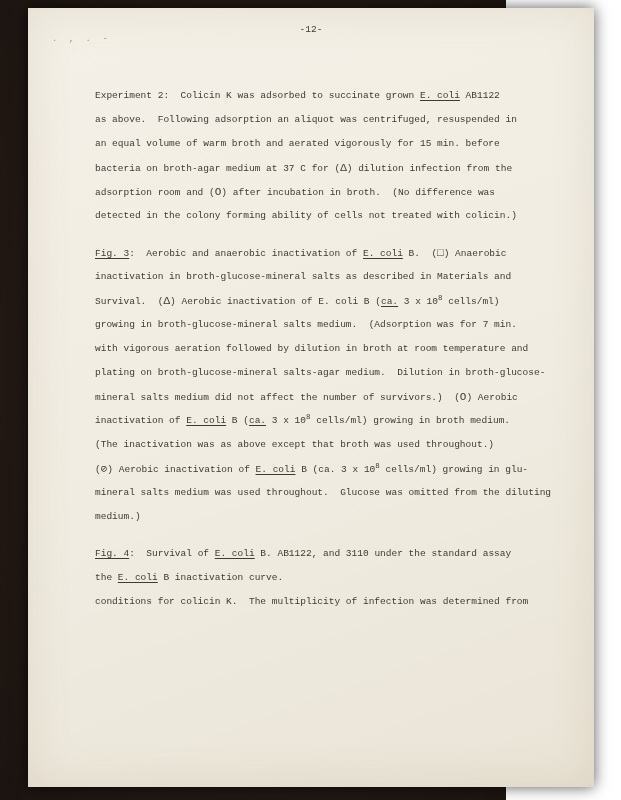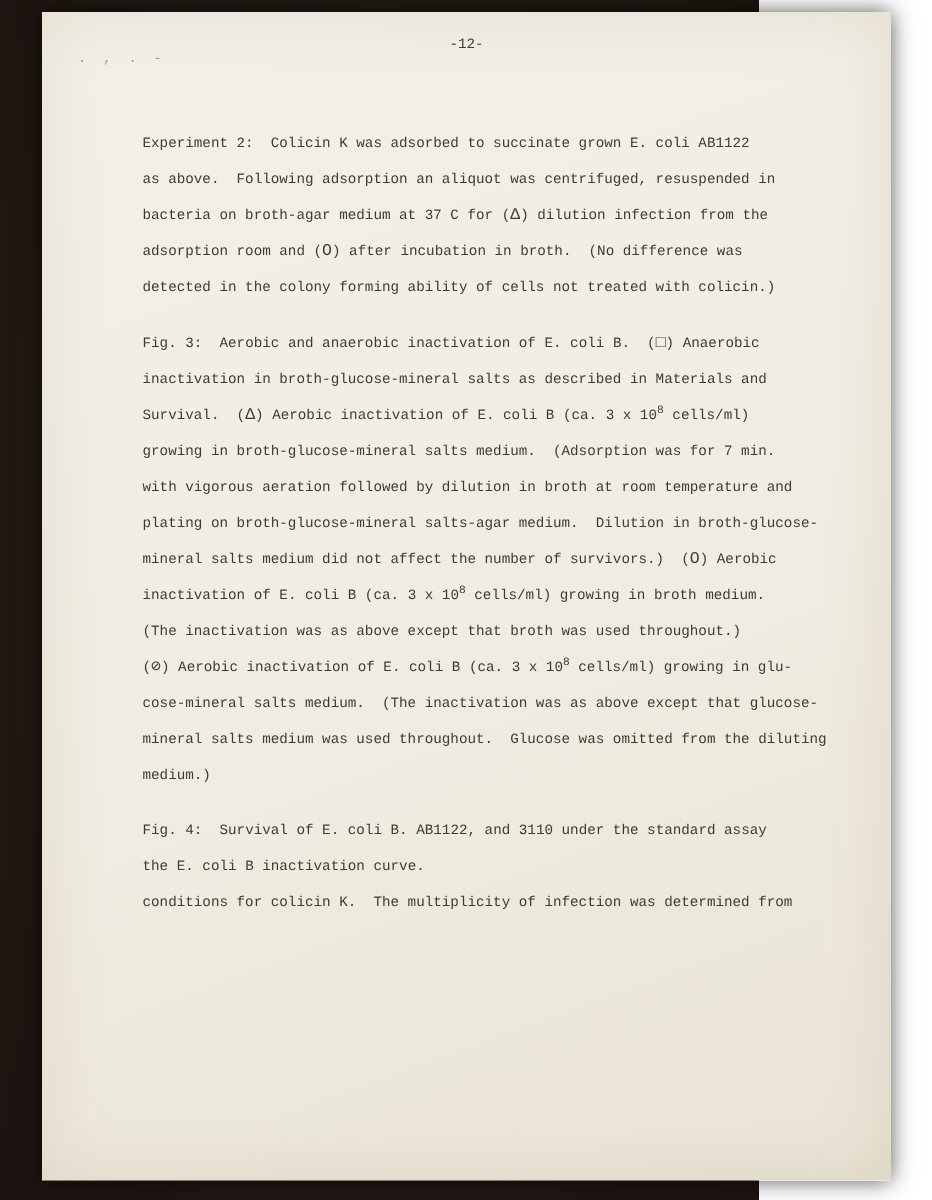--- a/index.html
+++ b/index.html
@@ -52,20 +52,21 @@
   }
   .paragraph {
     margin: 0 0 13px 0;
   }
   .line {
     white-space: pre;
     line-height: 24px;
     height: 24px;
   }
   .u {
+    text-decoration: underline;
     text-underline-offset: 2px;
     margin-top: 28px;
   }
   .sup {
     font-size: 7.5px;
     position: relative;
     top: -4px;
   }
   .sym {
     font-size: 11px;
@@ -75,36 +76,36 @@
 <body>
 
 <div class="scan">
   <div class="page">
     <div class="page-number">-12-</div>
     <div class="pencil-mark">. , . -</div>
     <div class="content">
         <div class="paragraph">
           <div class="line"><span>Experiment 2:  Colicin K was adsorbed to succinate grown </span><span class="u">E. coli</span><span> AB1122</span></div>
           <div class="line"><span>as above.  Following adsorption an aliquot was centrifuged, resuspended in</span></div>
+          <div class="line"><span>an equal volume of warm broth and aerated vigorously for 15 min. before</span></div>
           <div class="line"><span>bacteria on broth-agar medium at 37 C for (</span><span class="sym">Δ</span><span>) dilution infection from the</span></div>
           <div class="line"><span>adsorption room and (</span><span class="sym">O</span><span>) after incubation in broth.  (No difference was</span></div>
           <div class="line"><span>detected in the colony forming ability of cells not treated with colicin.)</span></div>
         </div>
         <div class="paragraph">
           <div class="line"><span class="u">Fig. 3</span><span>:  Aerobic and anaerobic inactivation of </span><span class="u">E. coli</span><span> B.  (</span><span class="sym">□</span><span>) Anaerobic</span></div>
           <div class="line"><span>inactivation in broth-glucose-mineral salts as described in Materials and</span></div>
           <div class="line"><span>Survival.  (</span><span class="sym">Δ</span><span>) Aerobic inactivation of E. coli B (</span><span class="u">ca.</span><span> 3 x 10</span><span class="sup">8</span><span> cells/ml)</span></div>
           <div class="line"><span>growing in broth-glucose-mineral salts medium.  (Adsorption was for 7 min.</span></div>
           <div class="line"><span>with vigorous aeration followed by dilution in broth at room temperature and</span></div>
           <div class="line"><span>plating on broth-glucose-mineral salts-agar medium.  Dilution in broth-glucose-</span></div>
           <div class="line"><span>mineral salts medium did not affect the number of survivors.)  (</span><span class="sym">O</span><span>) Aerobic</span></div>
           <div class="line"><span>inactivation of </span><span class="u">E. coli</span><span> B (</span><span class="u">ca.</span><span> 3 x 10</span><span class="sup">8</span><span> cells/ml) growing in broth medium.</span></div>
           <div class="line"><span>(The inactivation was as above except that broth was used throughout.)</span></div>
           <div class="line"><span>(</span><span class="sym">⊘</span><span>) Aerobic inactivation of </span><span class="u">E. coli</span><span> B (ca. 3 x 10</span><span class="sup">8</span><span> cells/ml) growing in glu-</span></div>
-          <div class="line"><span>cose-mineral salts medium.  (The inactivation was as above except that glucose-</span></div>
           <div class="line"><span>mineral salts medium was used throughout.  Glucose was omitted from the diluting</span></div>
           <div class="line"><span>medium.)</span></div>
         </div>
         <div class="paragraph">
           <div class="line"><span class="u">Fig. 4</span><span>:  Survival of </span><span class="u">E. coli</span><span> B. AB1122, and 3110 under the standard assay</span></div>
           <div class="line"><span>the </span><span class="u">E. coli</span><span> B inactivation curve.</span></div>
           <div class="line"><span>conditions for colicin K.  The multiplicity of infection was determined from</span></div>
         </div>
       </div>
   </div>

